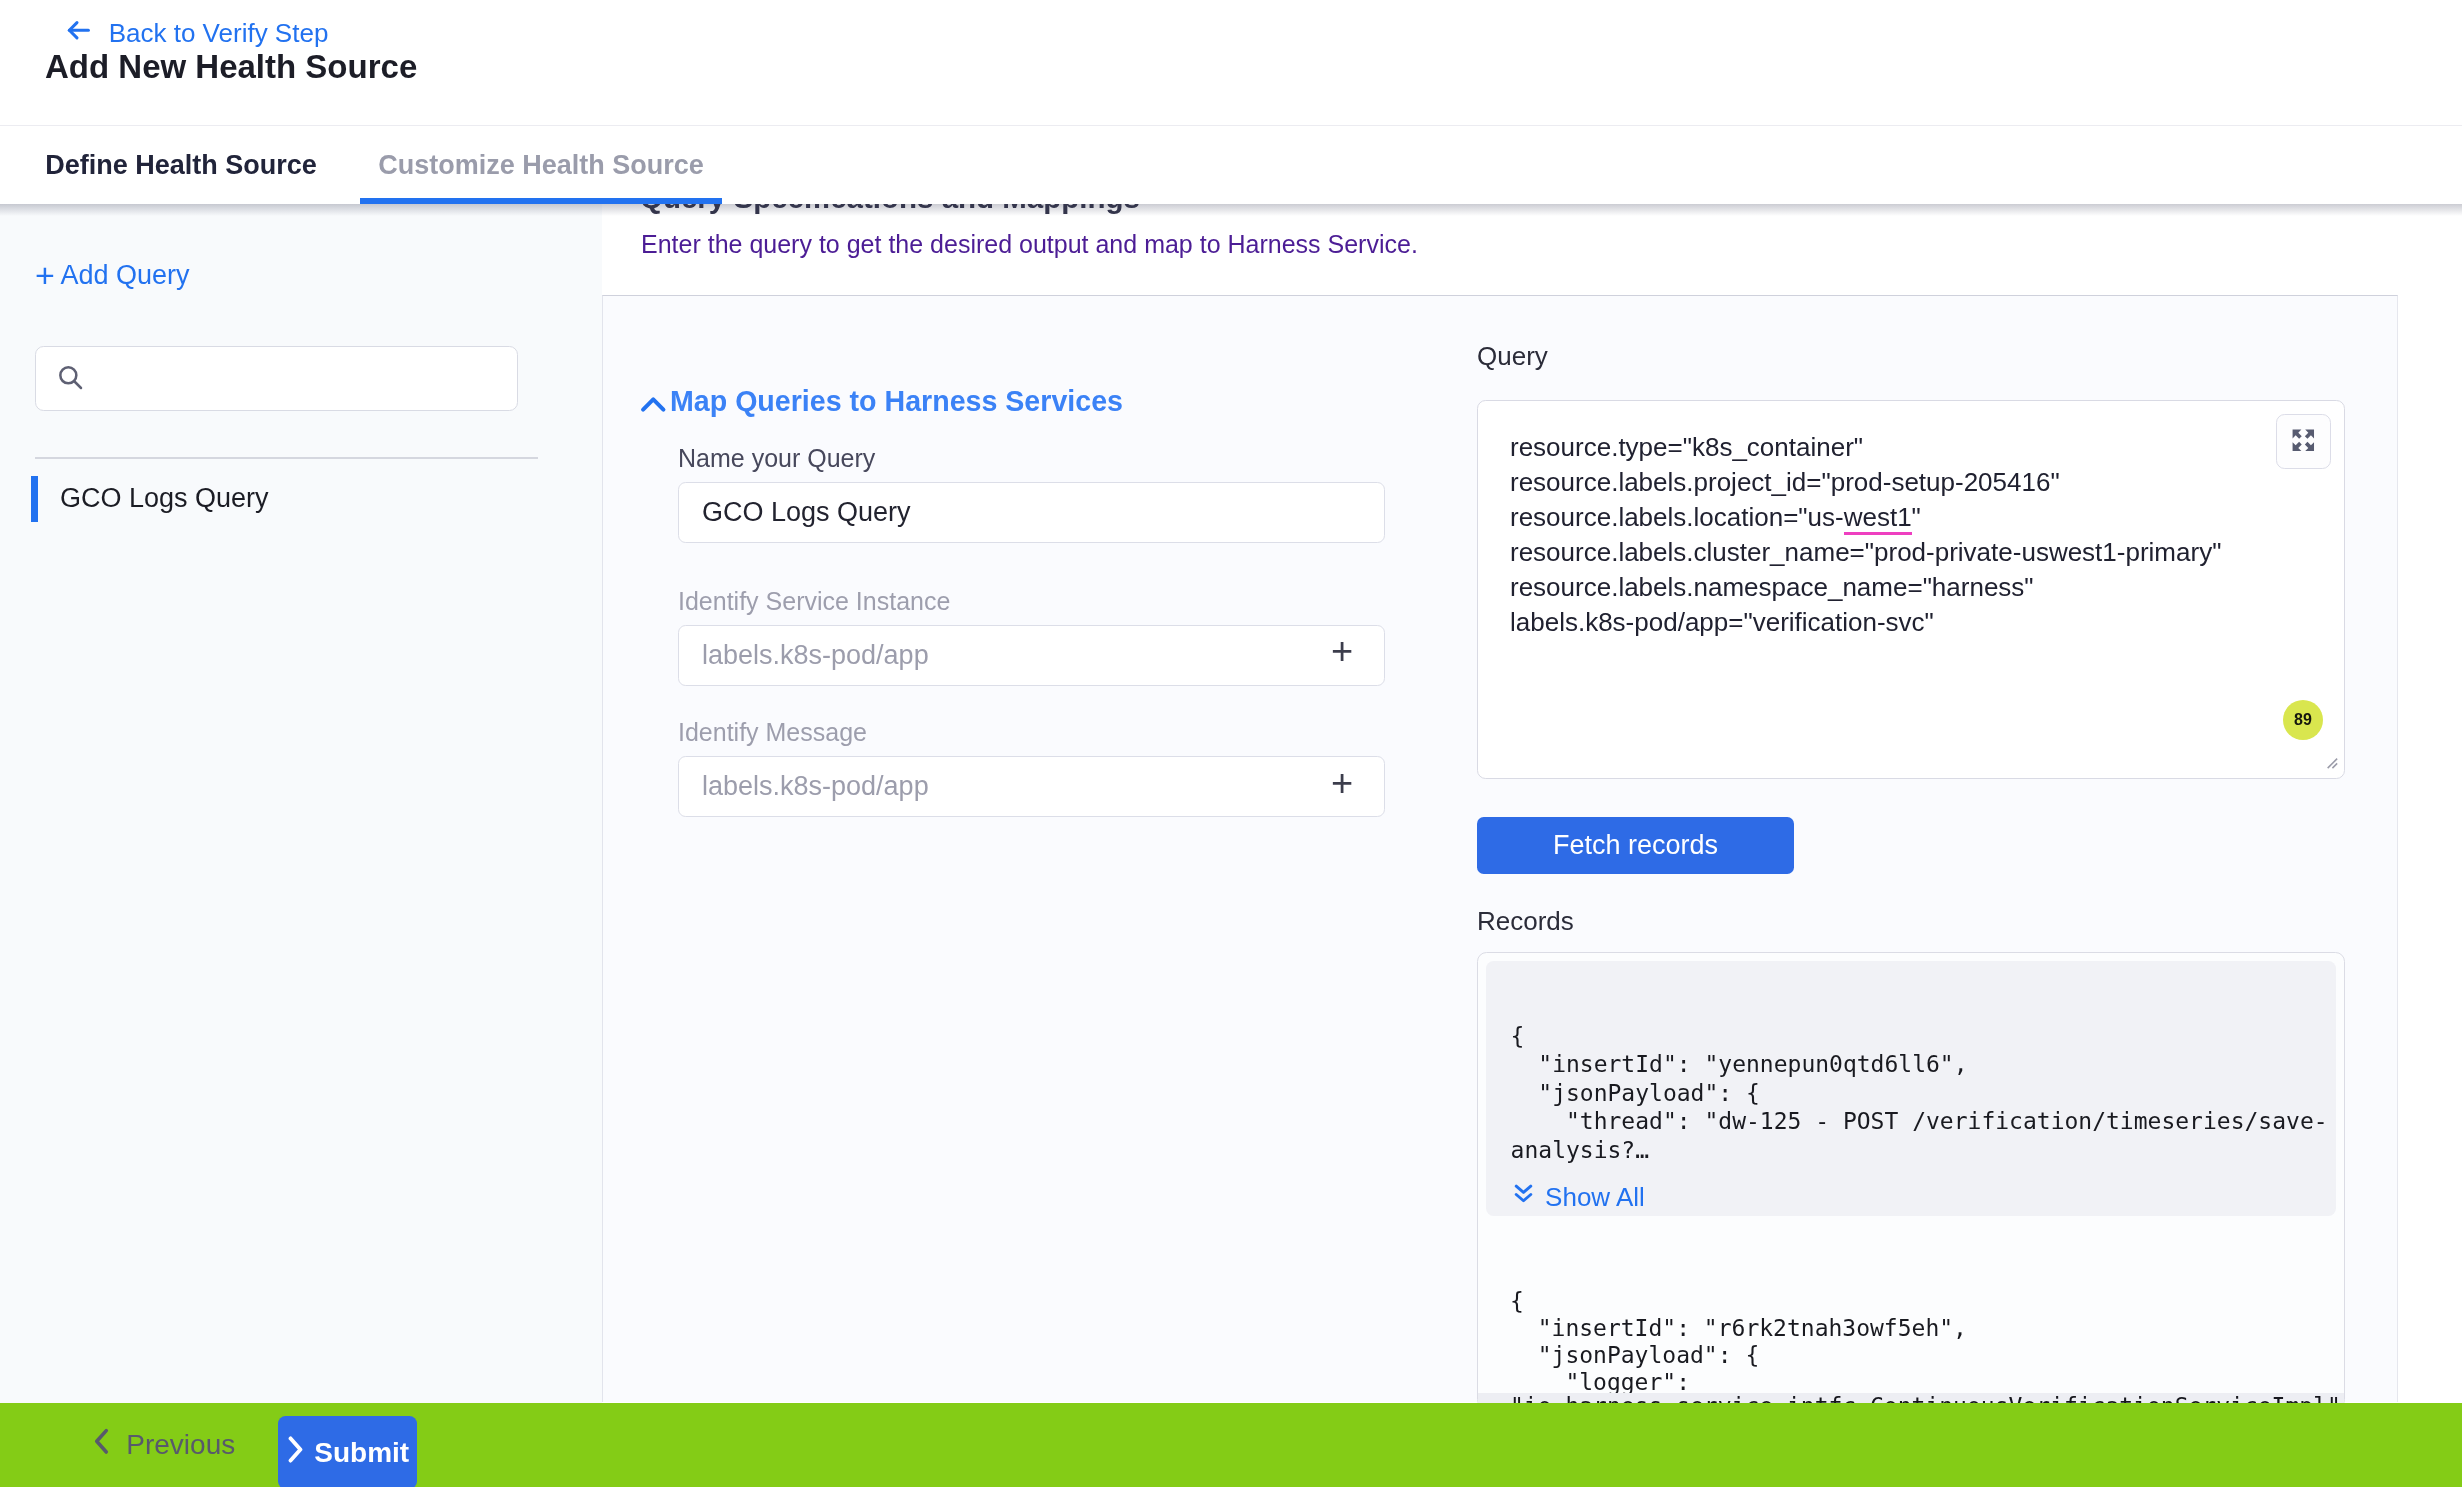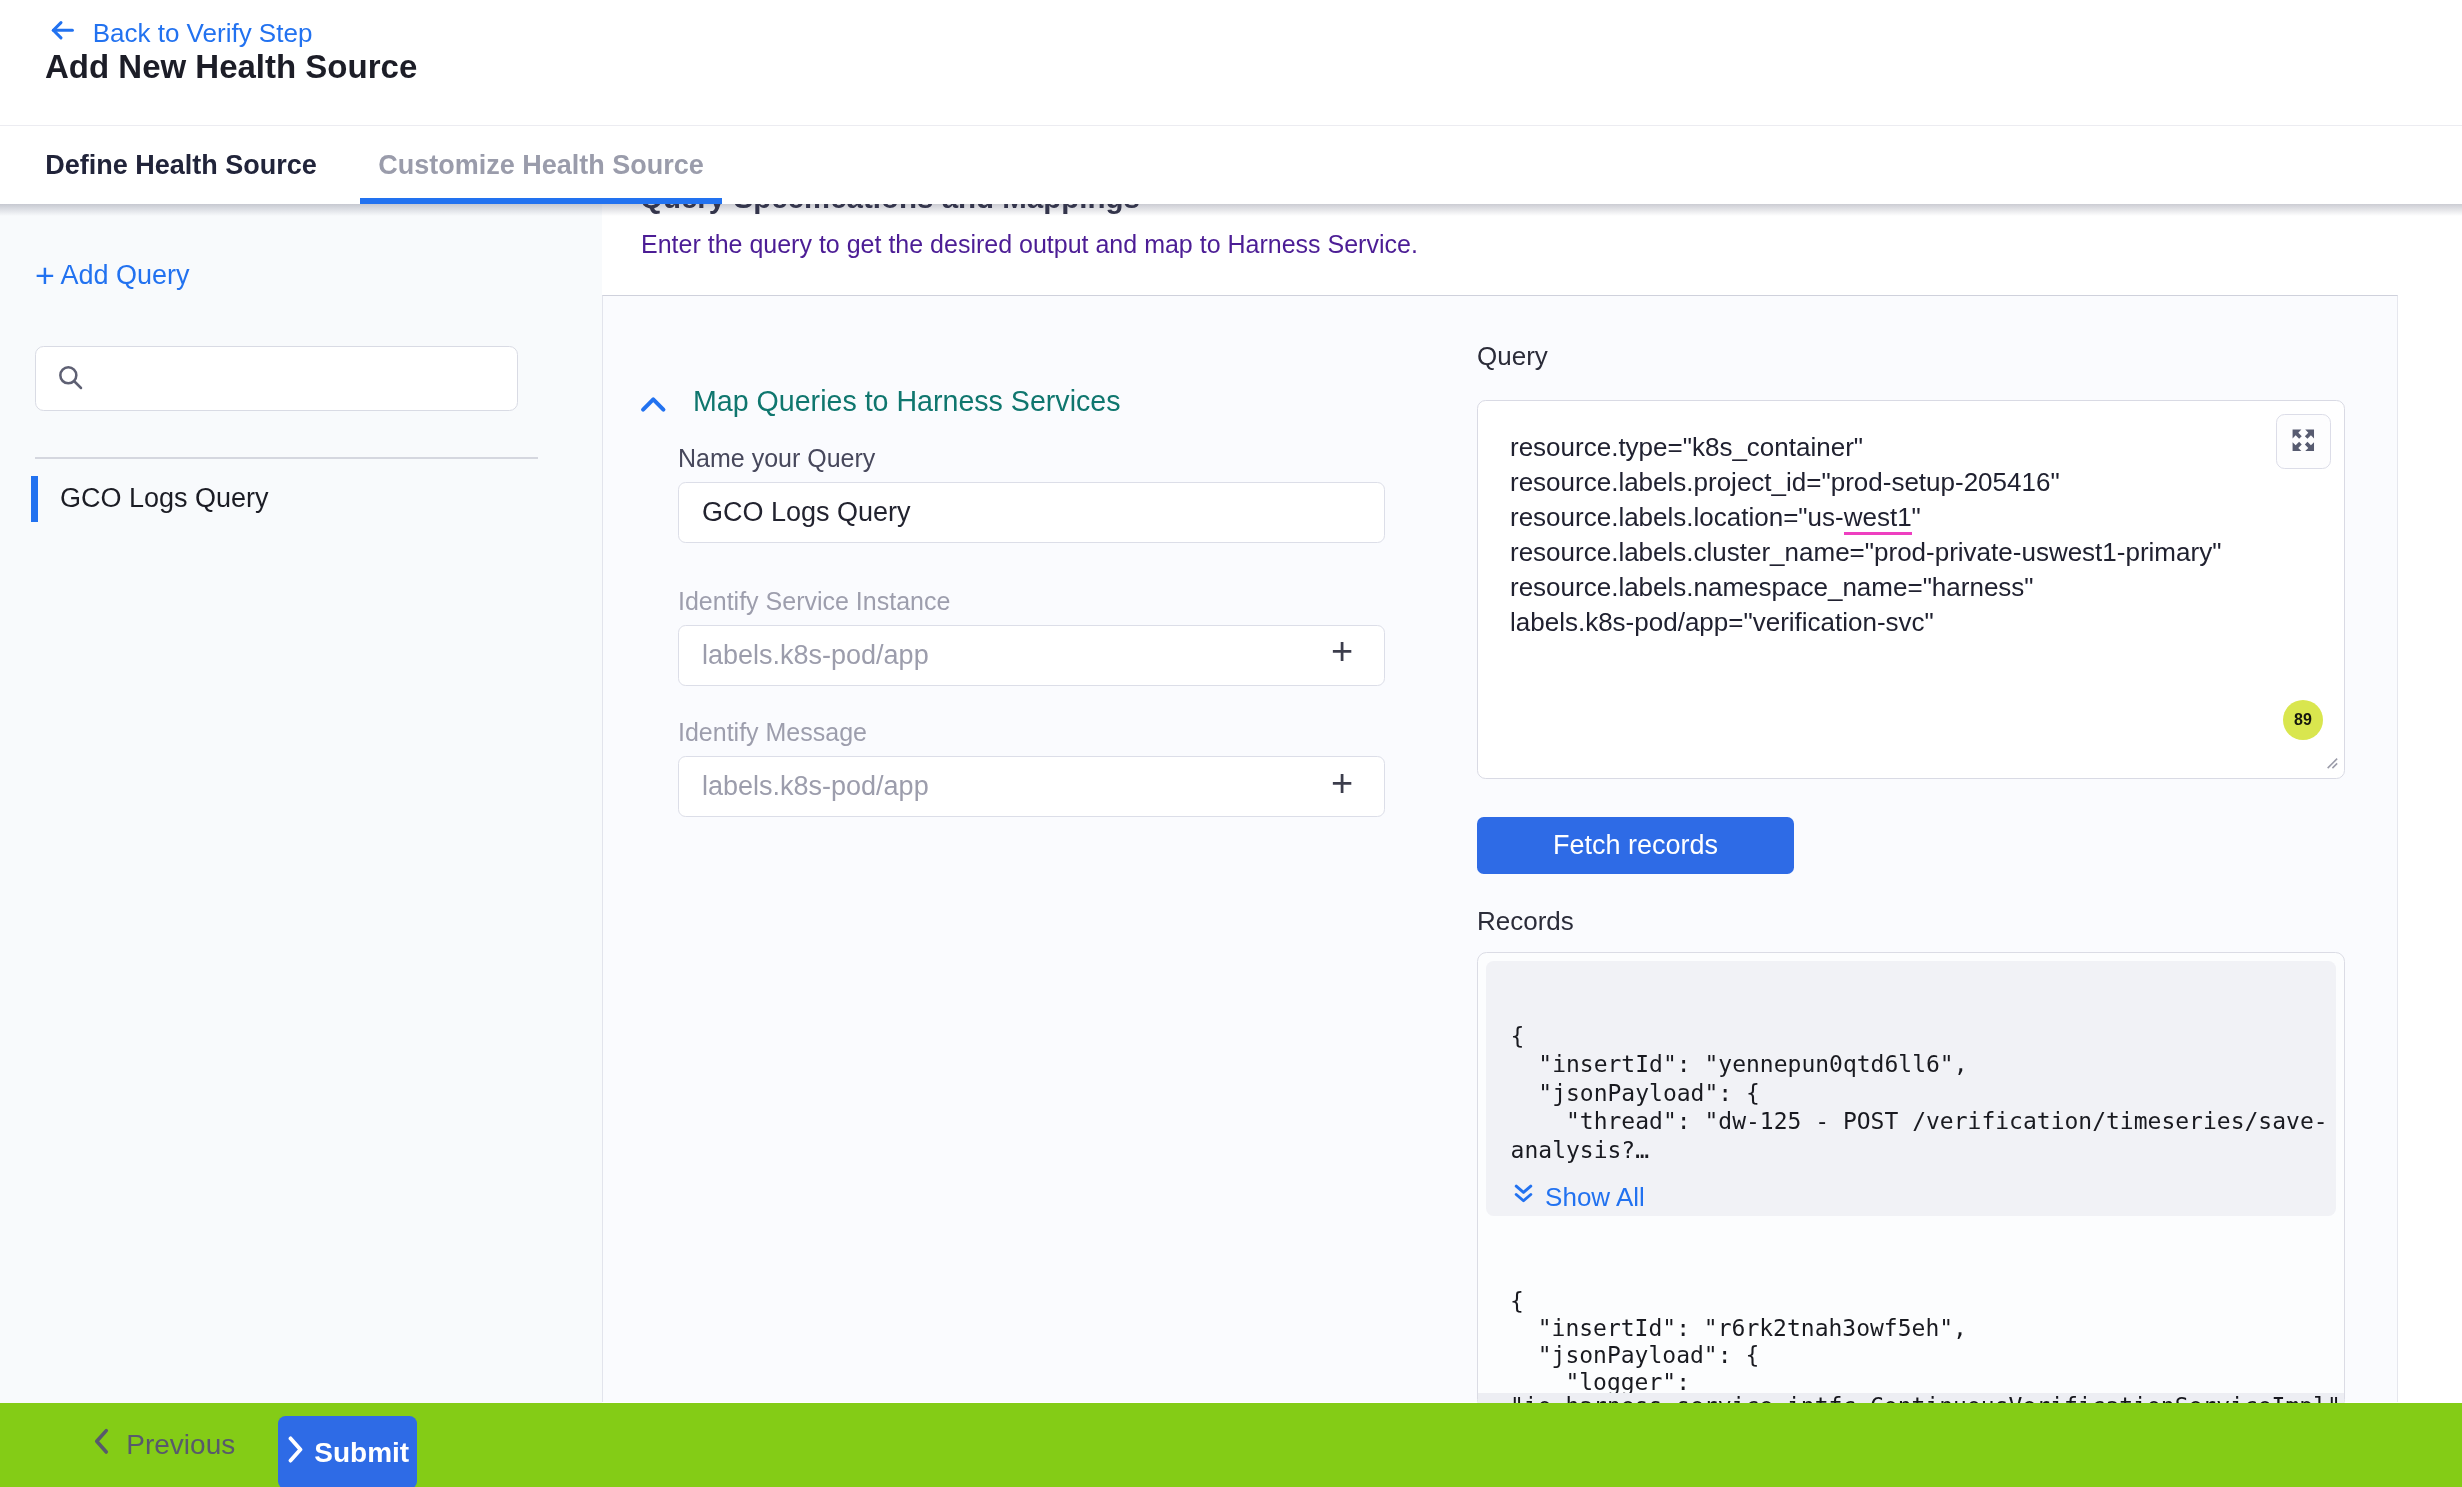--- a/index.html
+++ b/index.html
@@ -1,19 +1,19 @@
 <!DOCTYPE html>
 <html style="font-size:15.2px"><head>
 <meta charset="utf-8">
 <style>
   html,body{margin:0;padding:0;background:#fff;}
   #root{position:relative;width:2462px;height:1487px;background:#fff;
         font-family:"Liberation Sans",sans-serif;overflow:hidden;}
   
-  .back-link{position:absolute;left:47px;top:15.2px;display:flex;align-items:center;gap:15.2px;
+  .back-link{position:absolute;left:63px;top:15.2px;display:flex;align-items:center;gap:15.2px;
              color:var(--accent);font-size:26px;font-weight:500;cursor:pointer;z-index:9;}
   .page-title{position:absolute;left:45px;top:48px;font-size:33px;font-weight:700;color:#1c1d27;z-index:9;}
   
   .tabbar{position:absolute;left:0;top:125px;right:0;height:78px;background:#fff;
           border-top:1.9px solid #ececf1;z-index:7;}
   .tab{position:absolute;top:0;height:78px;line-height:78px;text-align:center;font-size:27px;font-weight:600;cursor:pointer;}
   .tab-define{left:38px;width:286px;color:#21243a;}
   .tab-custom{left:360px;width:362px;color:#9a9cab;}
   .tab-underline{position:absolute;left:360px;bottom:0;width:362px;height:5.7px;background:var(--accent);}
   .scroll-shadow{position:absolute;left:0;top:203px;right:0;height:13.3px;z-index:6;
@@ -33,21 +33,21 @@
   .query-item .bar{position:absolute;left:31px;top:3.8px;width:6.7px;height:46px;background:var(--accent);}
   .query-item .lbl{position:absolute;left:60px;top:11.4px;font-size:27px;color:#1b1c24;}
   
   .section-heading{position:absolute;left:640px;top:181px;font-size:29.5px;font-weight:700;color:#33344a;z-index:2;}
   .section-subtitle{position:absolute;left:641px;top:230px;font-size:25px;color:#4c1d95;z-index:2;}
   
   .panel{position:absolute;left:602px;top:295px;width:1796px;height:1107px;background:#fafbfe;
          border-top:1.9px solid #cfd1dc;border-left:1.9px solid #e2e4ec;border-right:1.9px solid #e6e7ee;
          box-sizing:border-box;z-index:1;}
   .map-chevron{position:absolute;left:638px;top:392px;cursor:pointer;z-index:2;}
-  .map-title{position:absolute;left:693px;top:385px;font-size:28.6px;font-weight:400;color:#0f766e;z-index:2;}
+  .map-title{position:absolute;left:670px;top:385px;font-size:28.6px;font-weight:700;color:#3b82f6;z-index:2;}
   .field-label{position:absolute;font-size:25px;z-index:2;}
   .lab-dark{color:#47485c;}
   .lab-gray{color:#9d9ead;}
   .tb{position:absolute;box-sizing:border-box;background:#fff;border:1.9px solid #dcdee8;border-radius:7.6px;
       font-size:27px;color:#22232f;outline:none;padding:0 67px 0 23px;font-family:"Liberation Sans",sans-serif;z-index:2;}
   .tb::placeholder{color:#9c9dac;opacity:1;}
   .plus-add{position:absolute;font-size:38px;font-weight:300;color:#3c3d4c;z-index:3;cursor:pointer;}
   
   .query-label{position:absolute;left:1477px;top:341px;font-size:26px;color:#2b2c39;z-index:2;}
   .query-box{position:absolute;left:1477px;top:400px;width:868px;height:379px;background:#fff;

